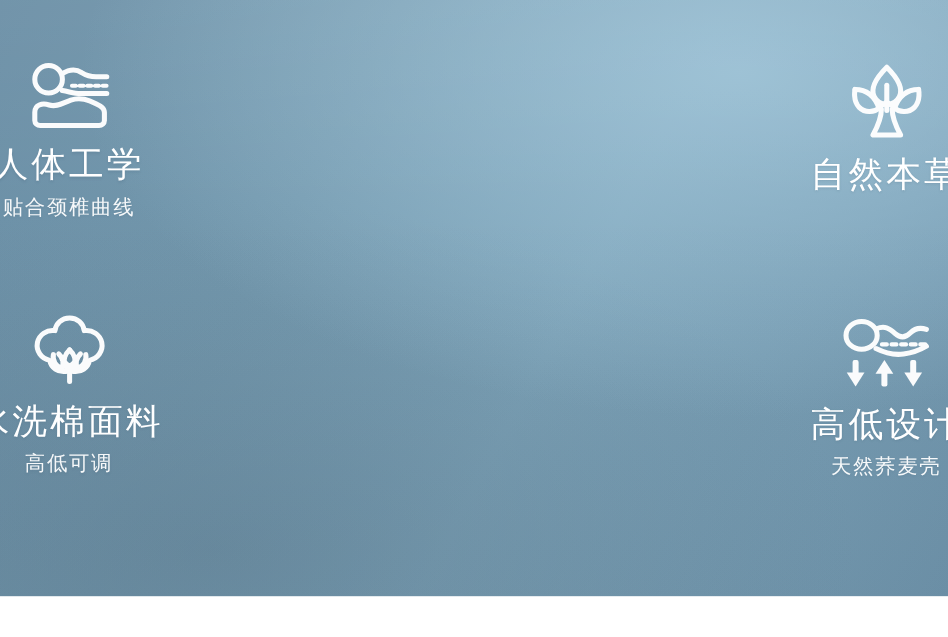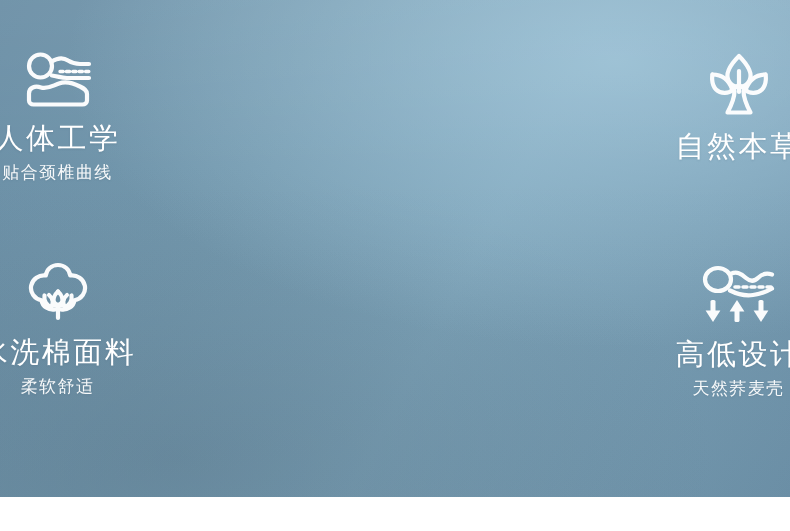--- a/index.html
+++ b/index.html
@@ -177,21 +177,21 @@
 
           <path d="M34 29.5 C 30 33, 28.5 38.5, 30 43.5 C 34.5 44, 38.5 41, 40 36.5"></path>
           <path d="M34 29.5 C 38 33, 39.5 38.5, 38 43.5 C 33.5 44, 29.5 41, 28 36.5"></path>
           <path d="M20.5 33.5 C 19.5 38.5, 22.5 43.5, 27.5 45 C 29.5 41, 28.5 36, 25 33"></path>
           <path d="M47.5 33.5 C 48.5 38.5, 45.5 43.5, 40.5 45 C 38.5 41, 39.5 36, 43 33"></path>
 
           <path d="M34 44 L 34 56"></path>
         </svg>
       </span>
       <div class="feature-title">水洗棉面料</div>
-      <div class="feature-subtitle">柔软舒适</div>
+      <div class="feature-subtitle">高低可调</div>
     </div>
 
     <div class="feature col-right row-2">
       <span class="feature-icon">
         <svg width="76" height="62" viewBox="0 0 76 62" aria-hidden="true">
 
           <ellipse cx="17" cy="17.5" rx="13" ry="11.5"></ellipse>
 
           <path d="M29.5 12 C 36 9, 40 11.5, 45 16 C 49 19.5, 53 20, 57.5 15.5 C 61 12, 65 10.5, 71 12.5"></path>
 

